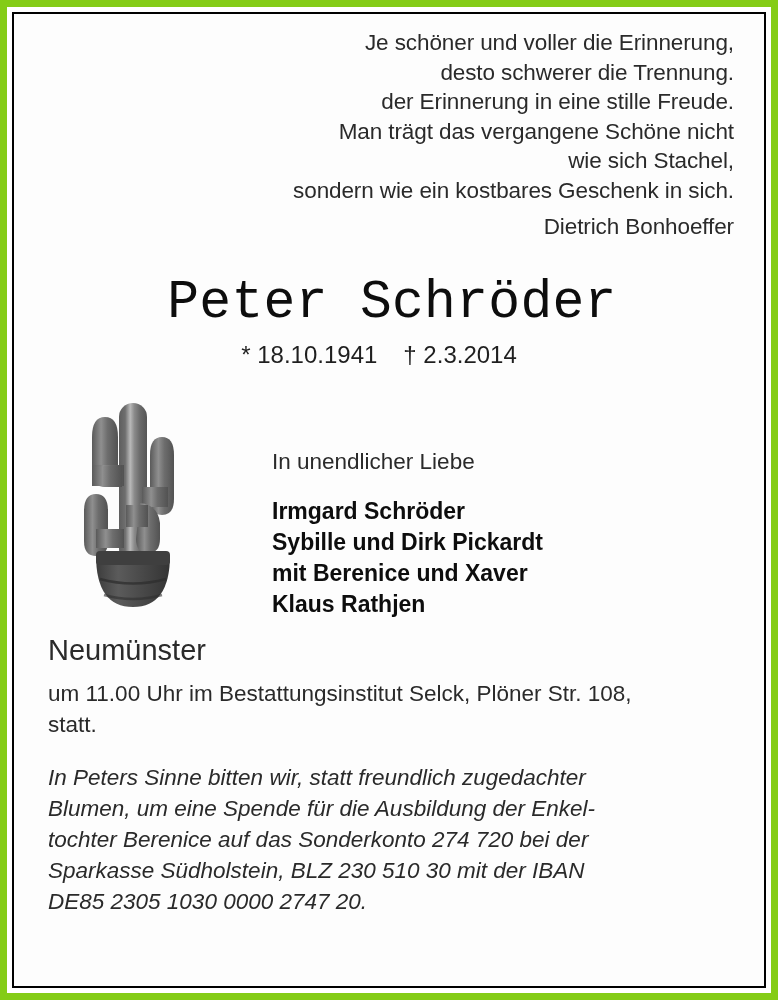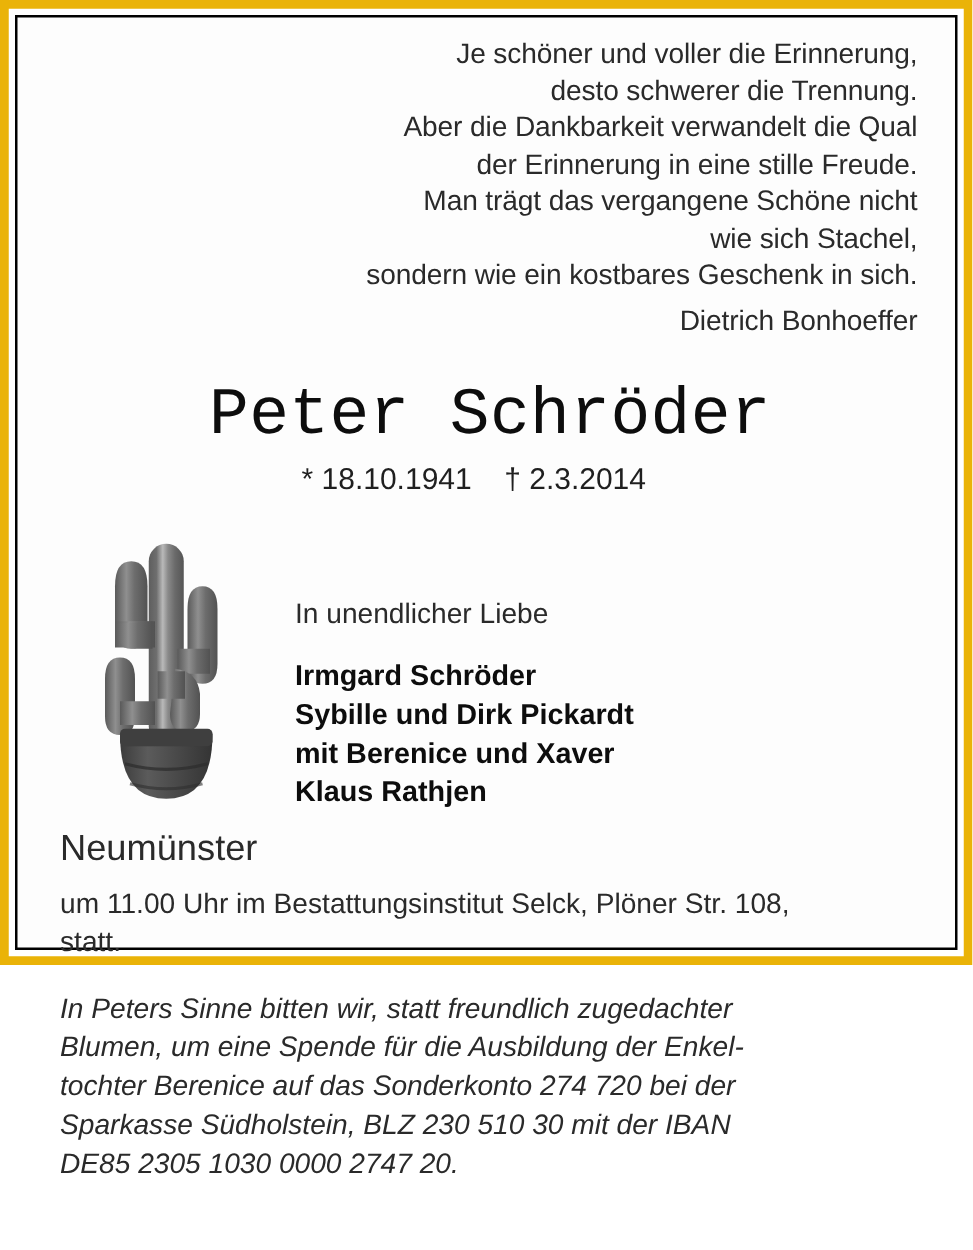--- a/index.html
+++ b/index.html
@@ -10,23 +10,23 @@
   body {
     width: 778px;
     height: 1000px;
     font-family: "Liberation Sans", sans-serif;
     color: #1a1a1a;
     overflow: hidden;
   }
 
   .obituary-frame {
     width: 778px;
-    height: 772px;
-    box-sizing: border-box;
-    background: #eab308;
+    height: 1000px;
+    box-sizing: border-box;
+    background: #84cc16;
     padding: 7px;
   }
   .frame-gap {
     width: 100%;
     height: 100%;
     box-sizing: border-box;
     background: #ffffff;
     padding: 5px;
   }
   .frame-inner {
@@ -82,22 +82,23 @@
     line-height: 30px;
     color: #1f1f1f;
     margin-top: 8px;
     padding-right: 26px;
   }
   .date-birth { margin-right: 26px; }
 
   
   .middle-section {
     display: flex;
-    align-items: flex-end;
+    align-items: center;
     margin-top: 6px;
+    gap: 36px;
   }
   .cactus-wrap {
     width: 150px;
     flex: 0 0 150px;
     padding-left: 22px;
     box-sizing: border-box;
   }
   .cactus-figure {
     display: block;
     width: 128px;
@@ -157,21 +158,20 @@
 <body>
 
 <div class="obituary-frame">
   <div class="frame-gap">
     <div class="frame-inner">
       <div class="notice-body">
 
         <div class="poem">
           <span class="poem-line">Je schöner und voller die Erinnerung,</span>
           <span class="poem-line">desto schwerer die Trennung.</span>
-          <span class="poem-line">Aber die Dankbarkeit verwandelt die Qual</span>
           <span class="poem-line">der Erinnerung in eine stille Freude.</span>
           <span class="poem-line">Man trägt das vergangene Schöne nicht</span>
           <span class="poem-line">wie sich Stachel,</span>
           <span class="poem-line">sondern wie ein kostbares Geschenk in sich.</span>
           <span class="poem-attribution">Dietrich Bonhoeffer</span>
         </div>
 
         <div class="deceased-name">Peter Schröder</div>
 
         <div class="life-dates">

